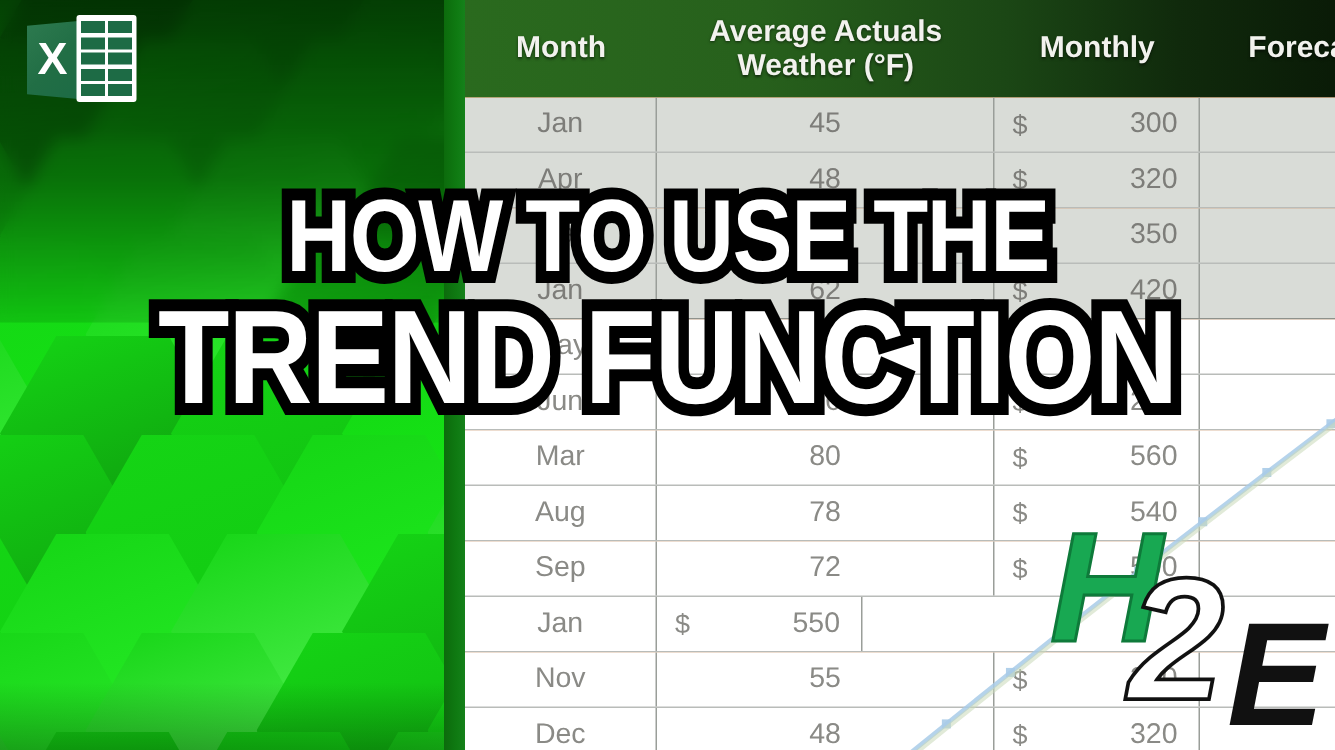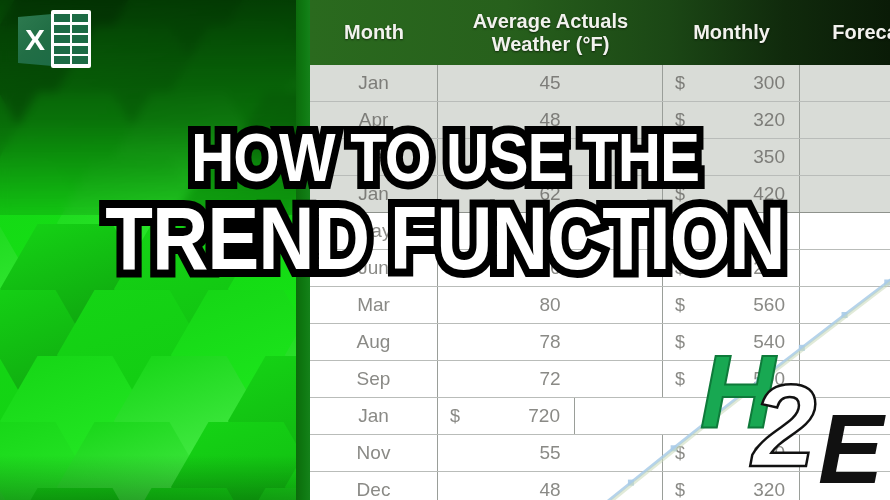--- a/index.html
+++ b/index.html
@@ -447,21 +447,21 @@
           <div class="cell c-act">
             <span class="cur">$</span>
             <span>500</span>
           </div>
           <div class="cell c-fc"></div>
         </div>
         <div class="row plain">
           <div class="cell c-month">Jan</div>
           <div class="cell c-act">
             <span class="cur">$</span>
-            <span>720</span>
+            <span>550</span>
           </div>
           <div class="cell c-fc"></div>
         </div>
         <div class="row plain">
           <div class="cell c-month">Nov</div>
           <div class="cell c-wx">55</div>
           <div class="cell c-act">
             <span class="cur">$</span>
             <span>380</span>
           </div>

